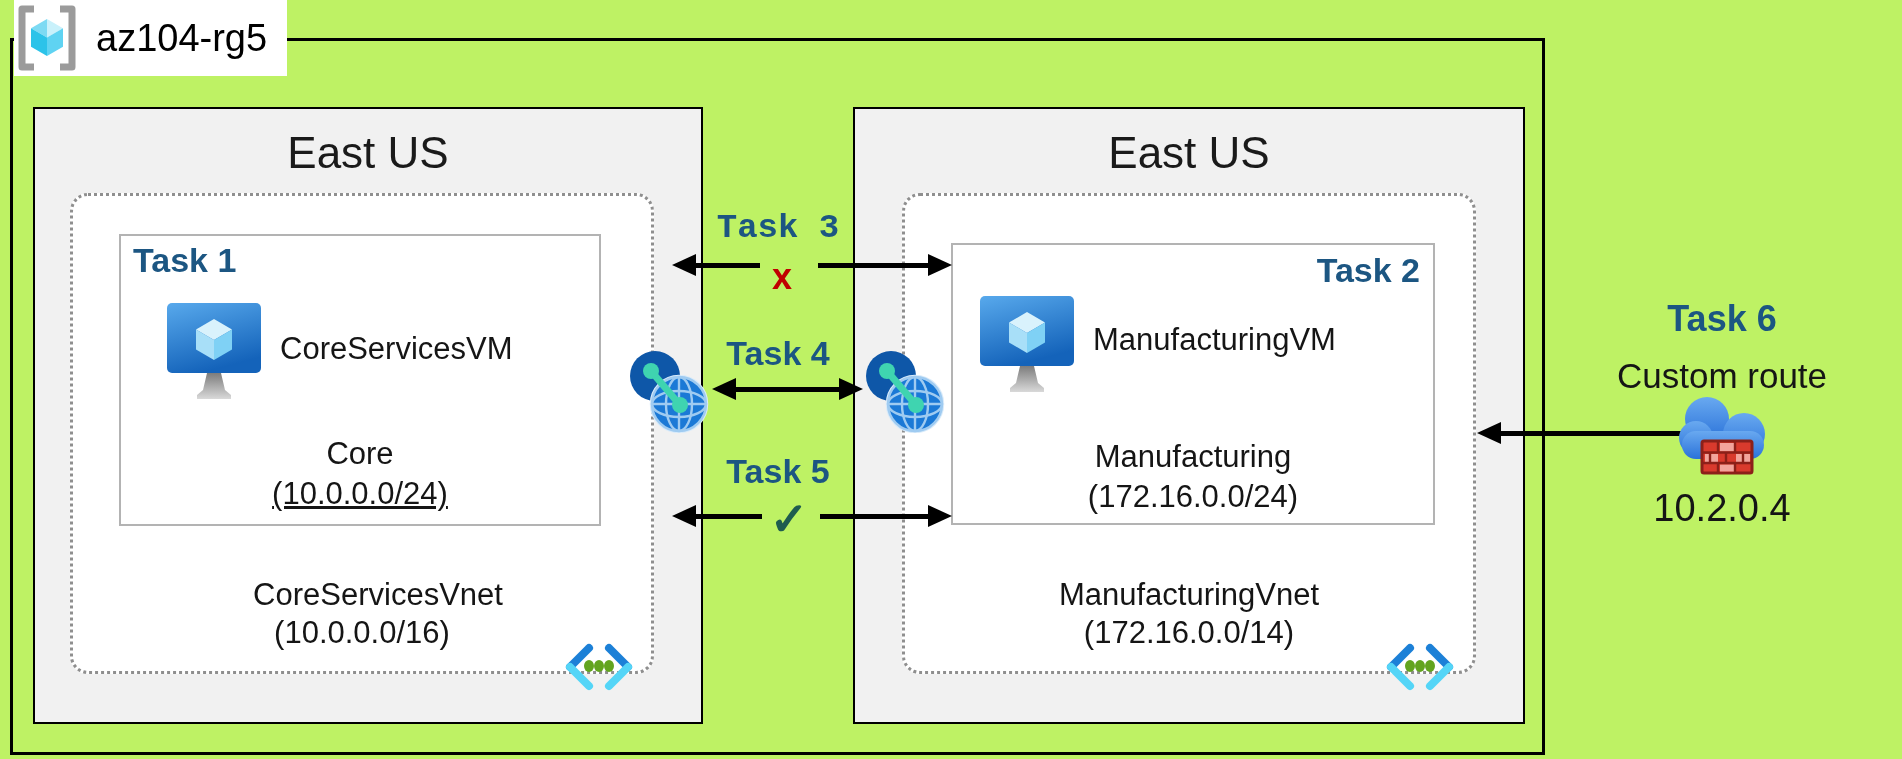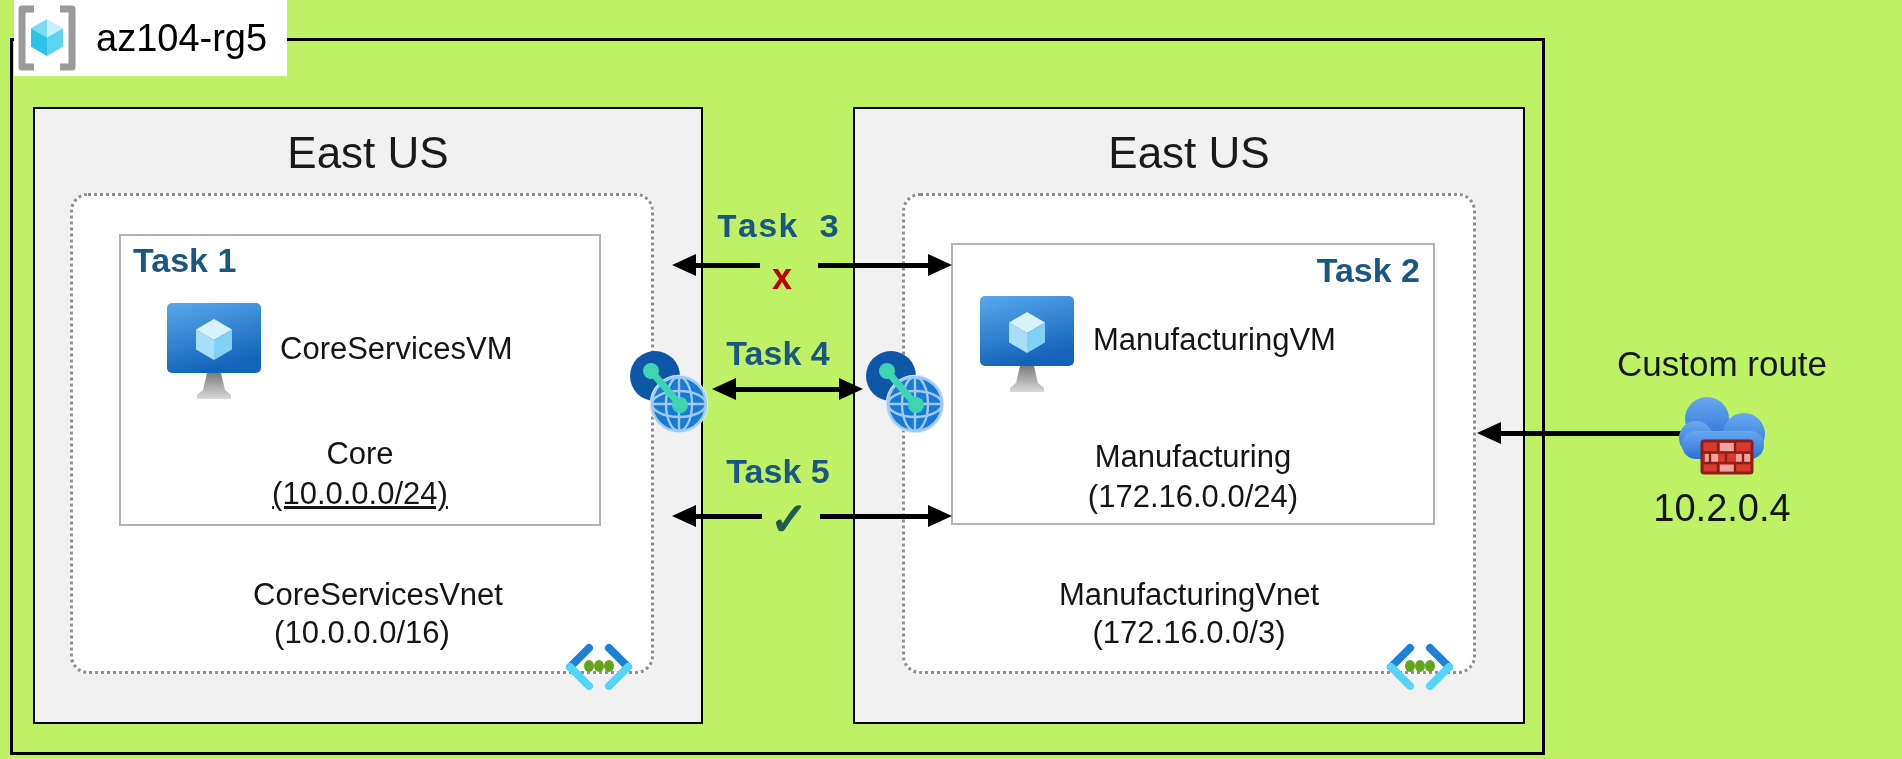--- a/index.html
+++ b/index.html
@@ -16,21 +16,21 @@
   .task-label{font-size:34px;font-weight:bold;color:#1c5682;}
   .body-text{font-size:31px;color:#151515;}
   .center{text-align:center;}
   .right{text-align:right;}
   .aline{height:5px;background:#000;}
   .ah-left{width:0;height:0;border-top:11px solid transparent;border-bottom:11px solid transparent;border-right:24px solid #000;}
   .ah-right{width:0;height:0;border-top:11px solid transparent;border-bottom:11px solid transparent;border-left:24px solid #000;}
   .x-mark{font-size:36px;font-weight:bold;color:#c00000;line-height:1;}
   .check-mark{font-size:46px;font-weight:bold;color:#1f5c4f;line-height:1;}
   .t6-title{font-size:36px;font-weight:bold;color:#1c5682;}
-  .t6-sub{font-size:35px;color:#151515;}
+  .t6-sub{font-size:35px;color:#151515;margin-top:12px;}
   .t6-ip{font-size:38px;color:#151515;}
 </style>
 </head>
 <body>
 
 <div class="canvas">
 
   <svg width="0" height="0" style="position:absolute">
     <defs>
       <linearGradient id="gScreen" x1="0" y1="0" x2="0.35" y2="1">
@@ -107,21 +107,21 @@
     <rect x="1" y="1" width="94" height="70" rx="5" fill="url(#gScreen)"></rect>
     <path d="M48 17 L66 27.5 L48 38 L30 27.5 Z" fill="#d9f2fc"></path>
     <path d="M30 27.5 L48 38 L48 58 L30 47.5 Z" fill="#a8dff8"></path>
     <path d="M66 27.5 L48 38 L48 58 L66 47.5 Z" fill="#7fd1f5"></path>
     <path d="M41 71 L55 71 L59 88 L65 93 L65 97 L31 97 L31 93 L37 88 Z" fill="url(#gStand)"></path>
   </svg>
   <div class="abs body-text" style="left:1093px;top:322px;">ManufacturingVM</div>
   <div class="abs body-text center" style="left:951px;top:439px;width:484px;">Manufacturing</div>
   <div class="abs body-text center" style="left:951px;top:479px;width:484px;">(172.16.0.0/24)</div>
   <div class="abs body-text center" style="left:902px;top:577px;width:574px;">ManufacturingVnet</div>
-  <div class="abs body-text center" style="left:902px;top:615px;width:574px;">(172.16.0.0/3)</div>
+  <div class="abs body-text center" style="left:902px;top:615px;width:574px;">(172.16.0.0/14)</div>
   <svg class="abs" style="left:1382px;top:643px;z-index:6;" viewBox="0 0 76 48" width="76" height="48">
     <g fill="none" stroke-linecap="round" stroke-width="8">
       <path d="M28 5 L9 24" stroke="#1c80d7"></path>
       <path d="M9 24 L28 43" stroke="#54d5f7"></path>
       <path d="M48 5 L67 24" stroke="#1c80d7"></path>
       <path d="M67 24 L48 43" stroke="#54d5f7"></path>
     </g>
     <g fill="#63a41f">
       <ellipse cx="28" cy="23" rx="5" ry="6"></ellipse>
       <ellipse cx="38" cy="23" rx="5" ry="6"></ellipse>
@@ -176,20 +176,21 @@
 
   <div class="abs task-label center" style="left:703px;top:452px;width:150px;z-index:8;">Task 5</div>
   <div>
     <div class="abs ah-left" style="left:672px;top:505px;z-index:8;"></div>
     <div class="abs aline" style="left:690px;top:514px;width:72px;z-index:8;"></div>
     <div class="abs check-mark center" style="left:762px;top:496px;width:54px;z-index:8;">✓</div>
     <div class="abs aline" style="left:820px;top:514px;width:110px;z-index:8;"></div>
     <div class="abs ah-right" style="left:928px;top:505px;z-index:8;"></div>
   </div>
 
+  <div class="abs t6-title center" style="left:1572px;top:298px;width:300px;">Task 6</div>
   <div class="abs t6-sub center" style="left:1572px;top:344px;width:300px;">Custom route</div>
   <div>
     <div class="abs ah-left" style="left:1477px;top:422px;z-index:8;"></div>
     <div class="abs aline" style="left:1499px;top:431px;width:184px;z-index:8;"></div>
   </div>
   <svg class="abs" style="left:1660px;top:391px;z-index:9;" viewBox="0 0 120 88" width="120" height="88">
     <g fill="url(#gCloud)">
       <circle cx="47" cy="28" r="22"></circle>
       <circle cx="84" cy="43" r="21"></circle>
       <circle cx="36" cy="47" r="17"></circle>

